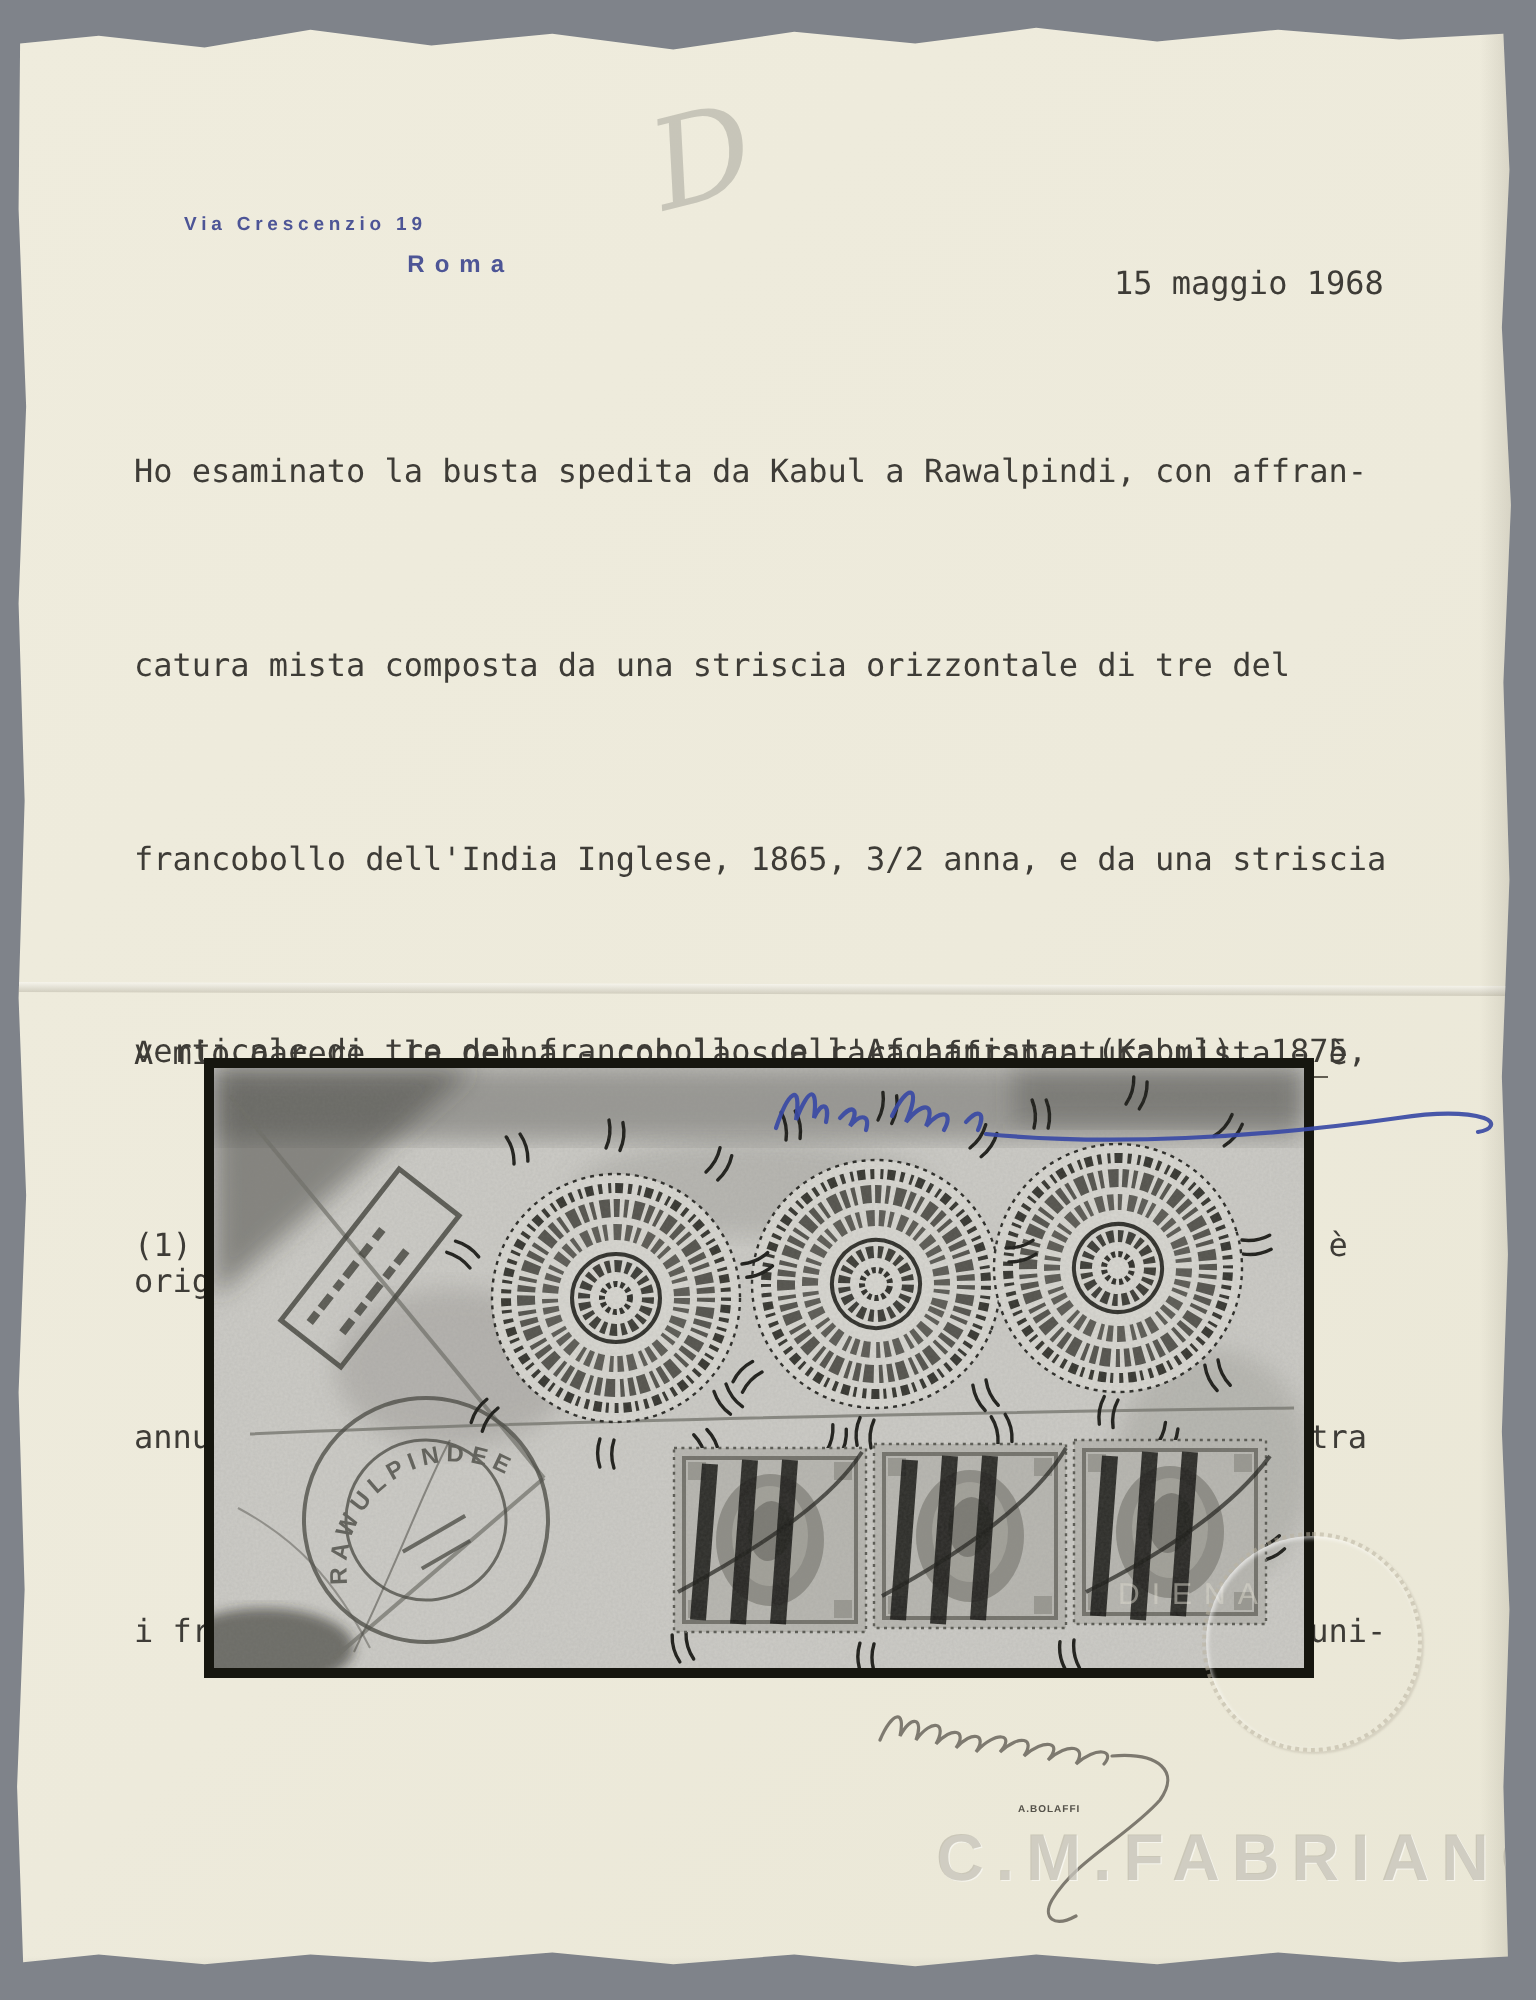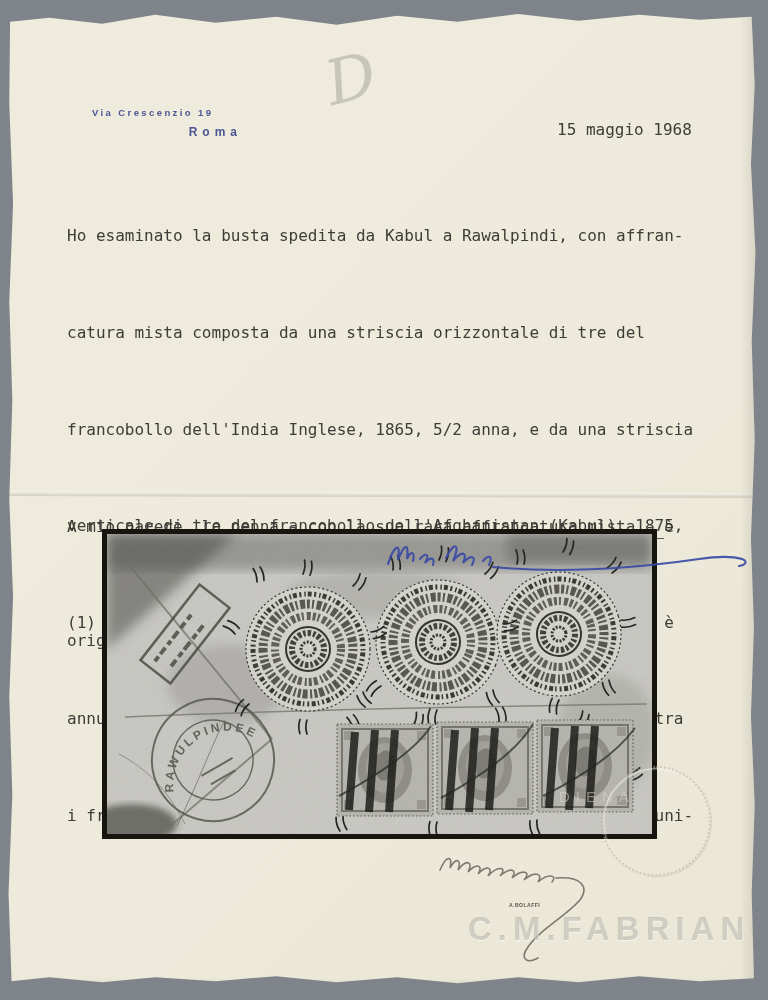--- a/index.html
+++ b/index.html
@@ -34,25 +34,25 @@
   .lh-name{
     position:absolute;left:88px;top:76px;width:180px;
     font-variant:small-caps;font-size:17px;font-weight:600;letter-spacing:2.2px;
     color:#4d5596;
   }
   .lh-address{
     position:absolute;left:88px;top:101px;width:160px;text-align:left;
     font-size:9.5px;letter-spacing:2.4px;color:#4d5596;font-weight:600;
   }
   .lh-city{
-    position:absolute;left:80px;top:119px;width:158px;text-align:right;
+    position:absolute;left:95px;top:119px;width:158px;text-align:right;
     font-size:12px;letter-spacing:5px;color:#4d5596;font-weight:700;
   }
   .tw{font-family:"DejaVu Sans Mono","Liberation Mono",monospace;color:#3e3c37;}
-  .date-line{position:absolute;left:553px;top:114px;font-size:16px;}
+  .date-line{position:absolute;left:553px;top:126px;font-size:16px;}
   .body-par1{position:absolute;left:63px;top:150px;width:660px;font-size:16px;line-height:32.2px;white-space:pre;}
   .body-par2{position:absolute;left:63px;top:426px;width:660px;font-size:16px;line-height:38px;white-space:pre;}
   .u{border-bottom:1.5px solid rgba(62,58,48,.8);padding-bottom:1.5px;}
   .photo{
     position:absolute;left:98px;top:523px;width:545px;height:300px;
     border:5px solid #16160f;background:#cdccc7;
   }
   .photo svg{display:block;}
   .sig-ink{position:absolute;left:370px;top:522px;width:398px;height:58px;pointer-events:none;}
   .seal{
@@ -81,21 +81,21 @@
   <div class="script-d">D</div>
 
   <div class="lh-address">Via Crescenzio 19</div>
   <div class="lh-city">Roma</div>
 
   <div class="tw date-line">15 maggio 1968</div>
 
   <div class="tw body-par1">
     <div>Ho esaminato la busta spedita da Kabul a Rawalpindi, con affran-</div>
     <div>catura mista composta da una striscia orizzontale di tre del</div>
-    <div>francobollo dell'India Inglese, 1865, 5/2 anna, e da una striscia</div>
+    <div>francobollo dell'India Inglese, 1865, 3/2 anna, e da una striscia</div>
     <div>verticale di tre del francobollo dell'Afghanistan (Kabul), 1875,</div>
     <div>(1) Abasi, grigio (Cat.Stanley Gibbons, n.39/A). Quest'ultima è</div>
     <div>annullata mediante coppie di brevi tratti di penna a cavallo tra</div>
     <div>i francobolli e la busta. Una riproduzione fotografica è qui uni-</div>
   </div>
 
   <div class="tw body-par2">
     <div><span>A mio parere, la penna - </span><span class="u">con la sua rara affrancatura mista - </span><span>è</span></div>
     <div>originale e reca francobolli perfetti: l'ho firmata.</div>
   </div>

